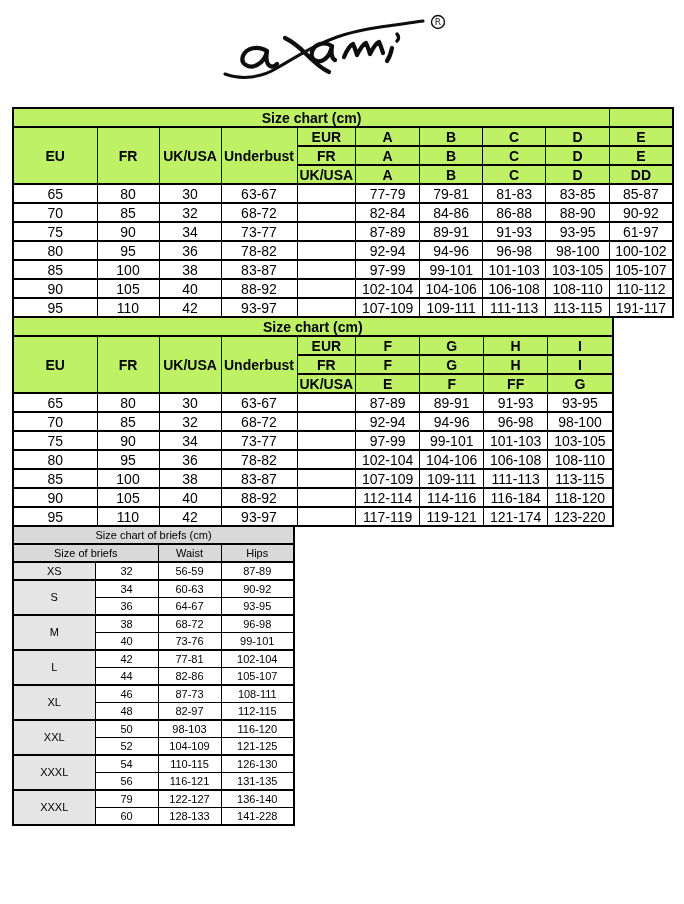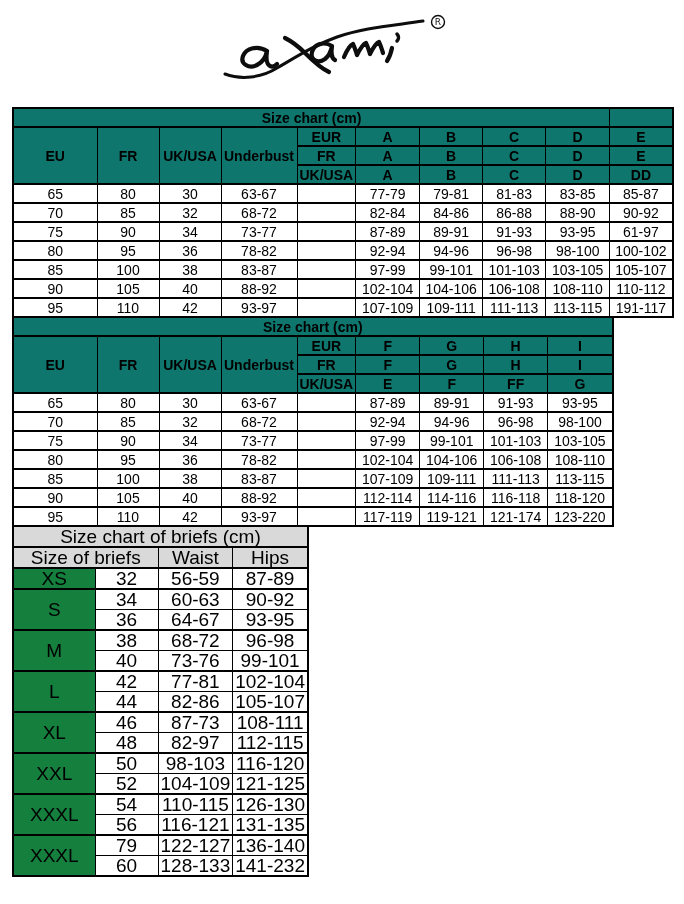--- a/index.html
+++ b/index.html
@@ -13,32 +13,32 @@
   
   table.sc{
     border-collapse:collapse;table-layout:fixed;
     margin-left:12px;border:2px solid #000;
   }
   table.sc td{
     border:1px solid #000;border-top-width:2px;border-bottom-width:2px;
     height:17px;padding:0 2px;text-align:center;vertical-align:middle;
     font-size:14px;line-height:1;white-space:nowrap;overflow:hidden;
   }
-  table.sc td.title,table.sc td.hdr{background:#0f766e;font-weight:bold;}
+  table.sc td.title,table.sc td.hdr{background:#bef264;font-weight:bold;}
   table.sc.t2,table.sc.t3{margin-top:-2px;}
   
   table.sc.t3 td{
-    border-width:1px;font-size:19px;height:16px;font-weight:normal;margin-top:41px;
+    border-width:1px;font-size:11px;height:16px;font-weight:normal;margin-top:41px;
   }
   table.sc.t3 td.title,table.sc.t3 td.hdr{
     background:#d9d9d9;font-weight:normal;
     border-top-width:2px;border-bottom-width:2px;
   }
   table.sc.t3 tr.group-start td{border-top-width:2px;}
-  table.sc.t3 td.size-label{background:#15803d;}
+  table.sc.t3 td.size-label{background:#e5e5e5;}
   #t1{margin-top:5px;}
 </style>
 </head>
 <body>
 
 <div class="logo-wrap">
   <svg width="262" height="88" viewBox="0 0 262 88" aria-label="axami">
     <g fill="none" stroke="#0d0d0d" stroke-linecap="round" stroke-linejoin="round">
 
       <path stroke-width="3" d="M 14 64 C 30 70 50 68 66 58 C 90 44 106 34 126 27 C 152 18 178 16 212 11"></path>
@@ -295,21 +295,21 @@
         <td>113-115</td>
       </tr>
       <tr>
         <td>90</td>
         <td>105</td>
         <td>40</td>
         <td>88-92</td>
         <td></td>
         <td>112-114</td>
         <td>114-116</td>
-        <td>116-118</td>
+        <td>116-184</td>
         <td>118-120</td>
       </tr>
       <tr>
         <td>95</td>
         <td>110</td>
         <td>42</td>
         <td>93-97</td>
         <td></td>
         <td>117-119</td>
         <td>119-121</td>
@@ -411,16 +411,16 @@
       </tr>
       <tr class="group-start">
         <td rowspan="2" class="size-label">XXXL</td>
         <td>79</td>
         <td>122-127</td>
         <td>136-140</td>
       </tr>
       <tr>
         <td>60</td>
         <td>128-133</td>
-        <td>141-232</td>
+        <td>141-228</td>
       </tr>
     </tbody>
 </table>
 
 </body></html>

